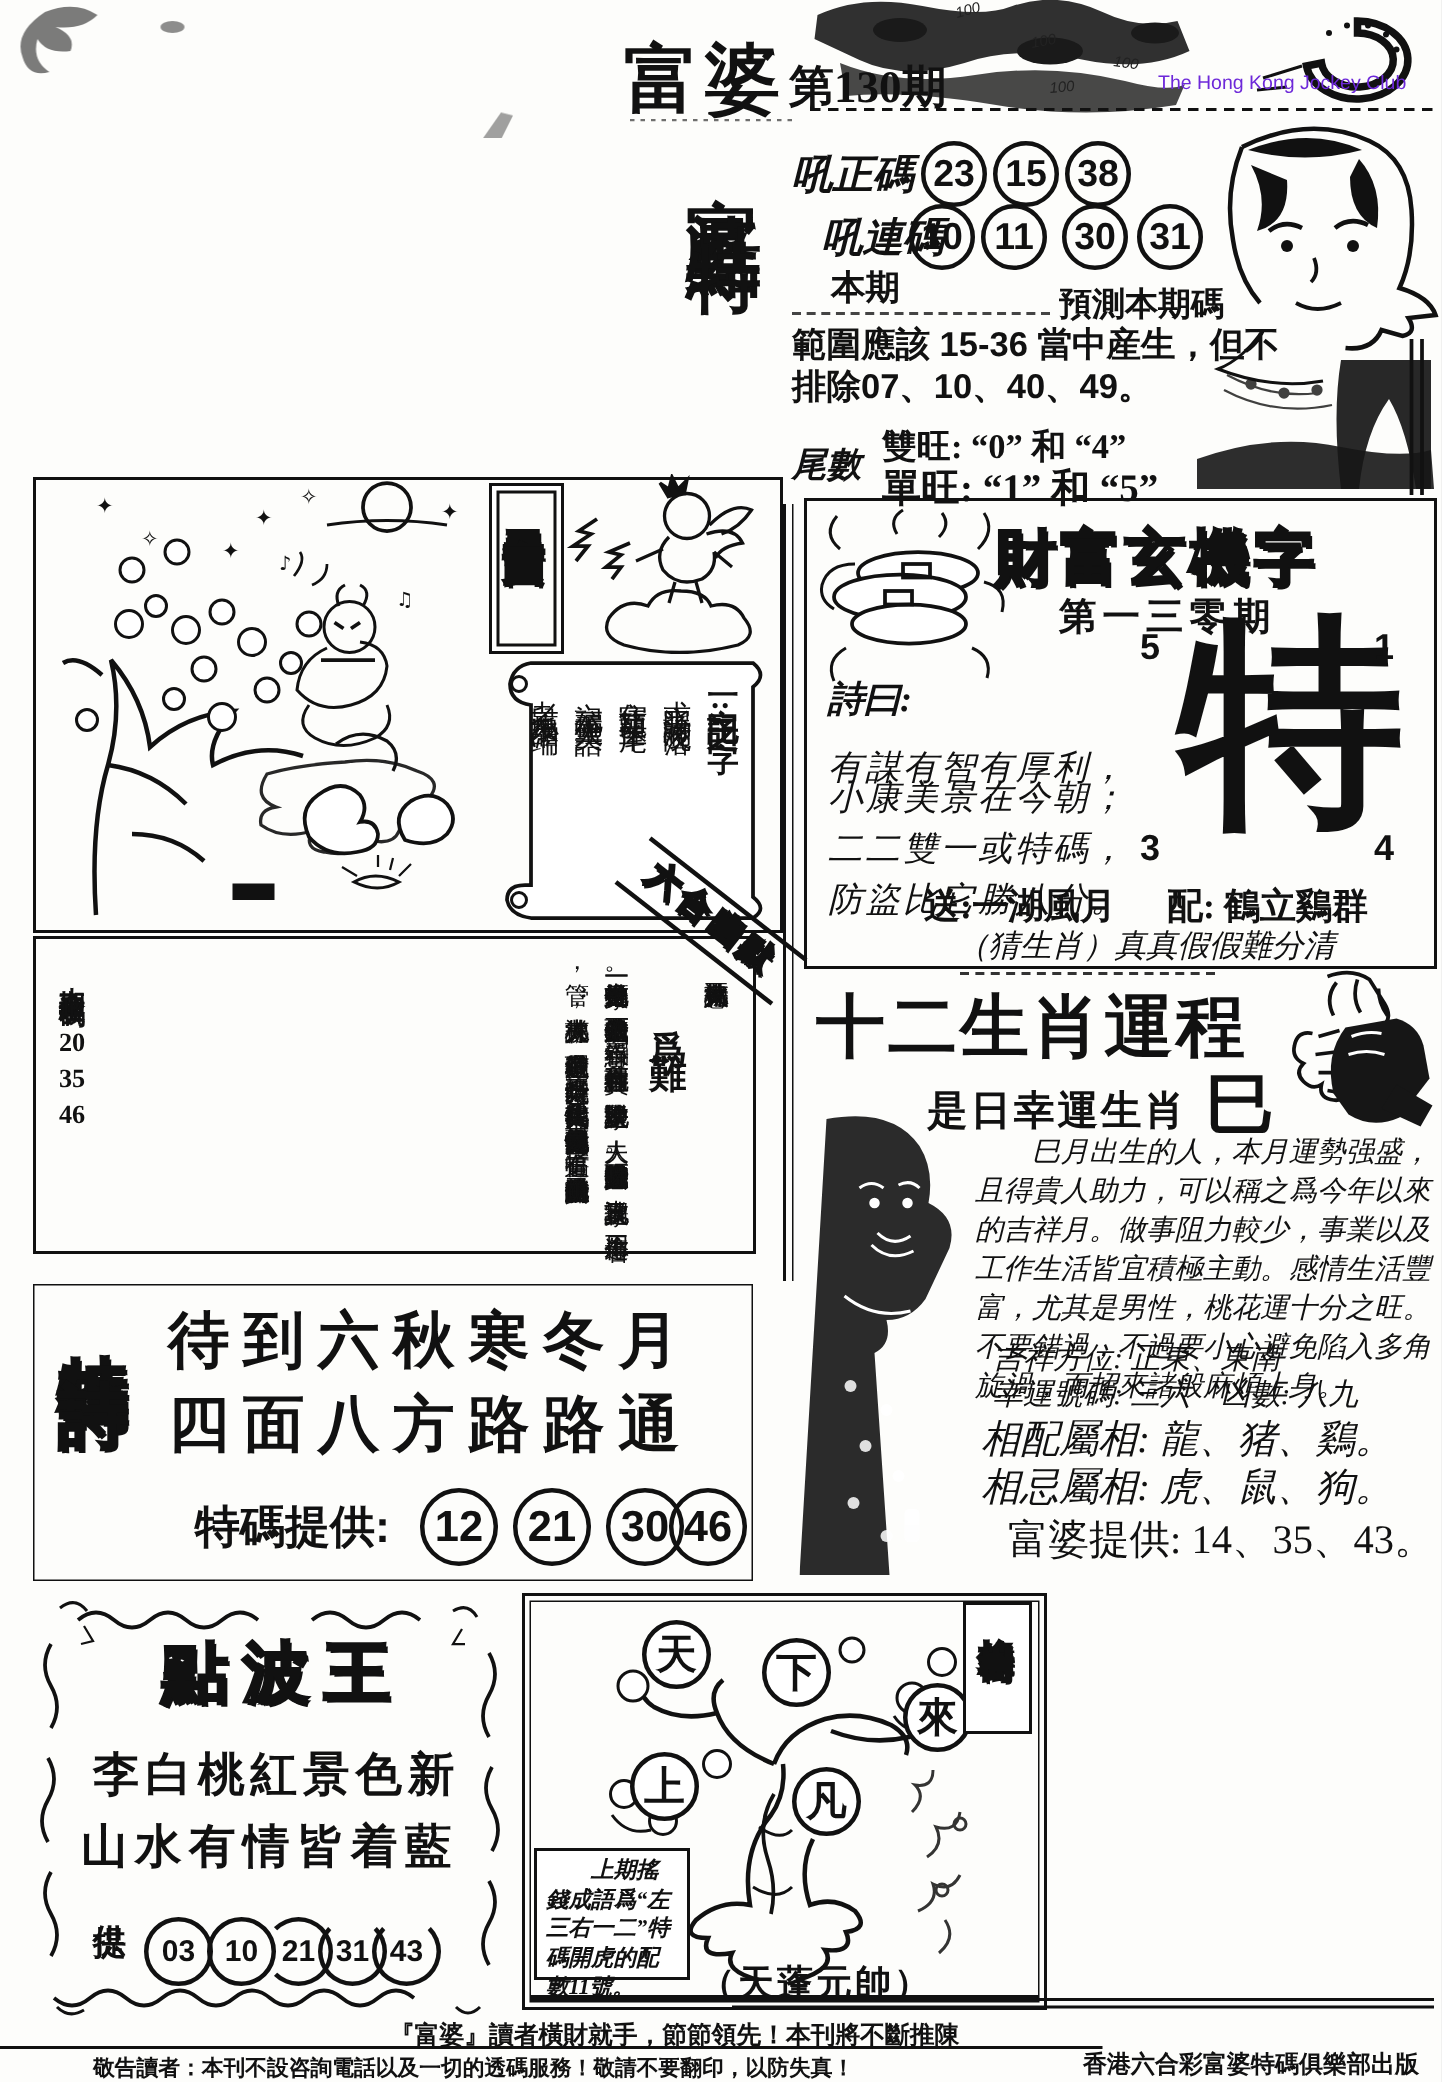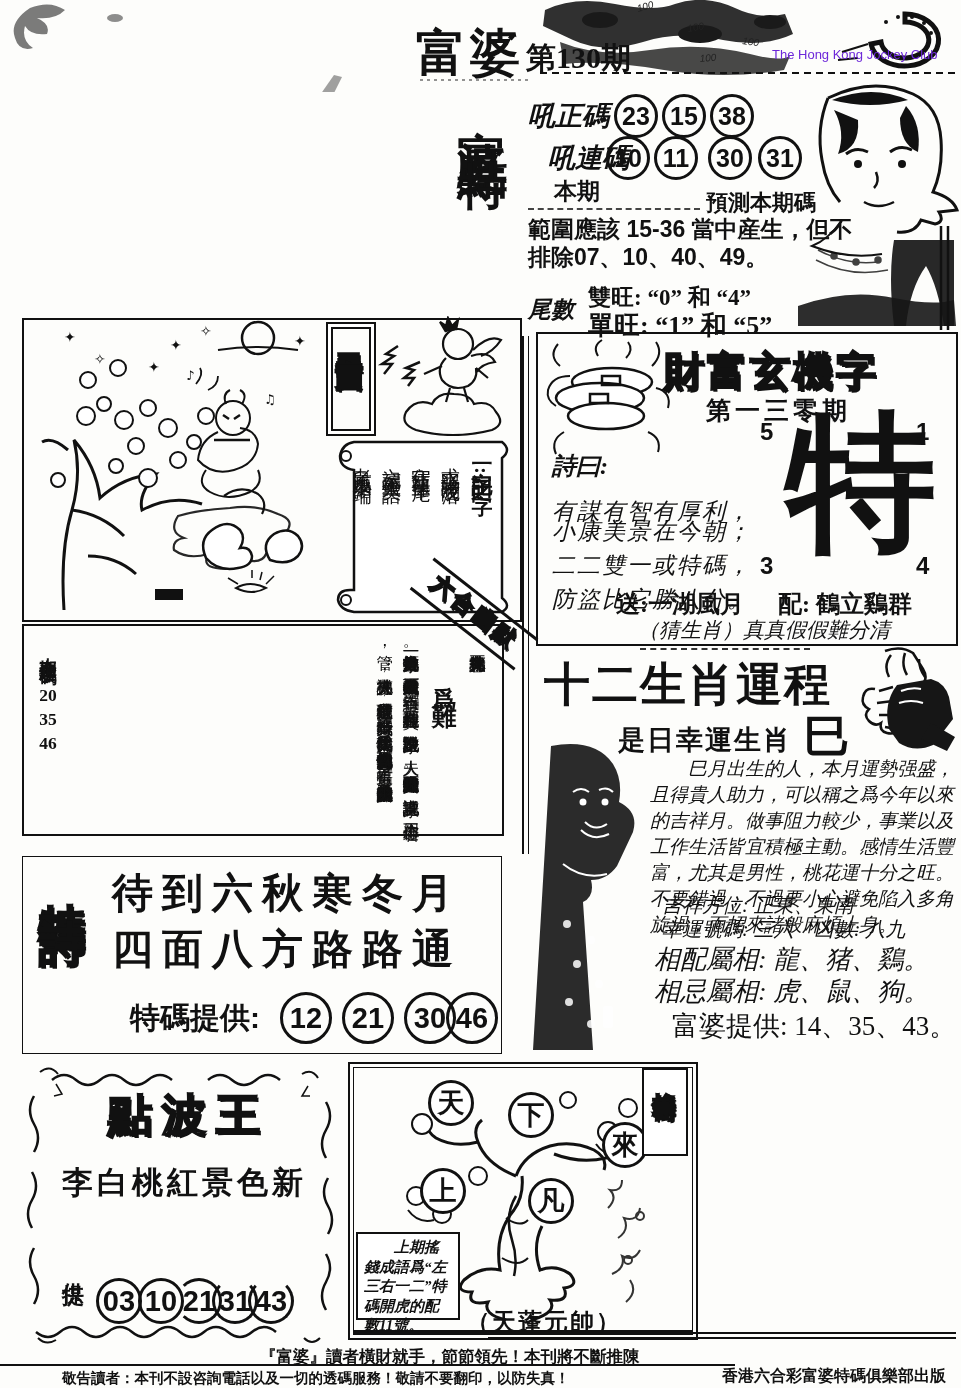--- a/index.html
+++ b/index.html
@@ -7,21 +7,21 @@
         font-family:"Liberation Serif",serif;color:#111;}
   .abs{position:absolute;}
   .vtext{writing-mode:vertical-rl;}
   .sans{font-family:"Liberation Sans",sans-serif;}
   .outline{color:#fff;-webkit-text-stroke:2px #111;text-shadow:2px 2px 0 #111;}
   .heavy{font-weight:900;}
   .num-circle{display:inline-block;border:3px solid #111;border-radius:50%;
               text-align:center;font-weight:700;font-family:"Liberation Sans",sans-serif;}
   .c38{width:38px;height:38px;line-height:38px;font-size:25px;}
   .c46{width:46px;height:46px;line-height:46px;font-size:29px;}
-  .c40{width:40px;height:40px;line-height:40px;font-size:29px;}
+  .c40{width:40px;height:40px;line-height:40px;font-size:20px;}
   .tree-circle{position:absolute;border:3px solid #111;border-radius:50%;background:#fff;
                width:40px;height:40px;line-height:40px;text-align:center;
                font-size:27px;font-weight:700;}
   .corner-num{position:absolute;font-family:"Liberation Sans",sans-serif;
               font-weight:700;font-size:24px;}
   .tcu{text-combine-upright:all;}
   .box{border:2px solid #111;}
   .dashline{border-top:2px dashed #444;}
   svg{display:block;}
 </style>
@@ -331,20 +331,21 @@
       <path d="M30,18 q12,-10 24,0 q12,10 24,0 q12,-10 24,0 q12,10 24,0 q12,-10 24,0 M186,18 q12,-10 24,0 q12,10 24,0 q12,-10 24,0"></path>
       <path d="M14,270 q12,10 24,0 q12,-10 24,0 q12,10 24,0 q12,-10 24,0 q12,10 24,0 q12,-10 24,0 q12,10 24,0 q12,-10 24,0 q12,10 24,0 q12,-10 24,0"></path>
       <path d="M12,34 q-8,14 0,28 q8,14 0,28 M10,110 q8,14 0,28 q-8,14 0,28 M12,186 q-8,14 0,28 q8,14 0,28"></path>
       <path d="M304,40 q8,14 0,28 q-8,14 0,28 M306,116 q-8,14 0,28 q8,14 0,28 M304,192 q8,14 0,28 q-8,14 0,28"></path>
       <path d="M18,10 q10,-8 18,2 M280,12 q10,-6 16,4 M16,276 q8,8 18,2 M282,276 q8,8 16,0" stroke-width="2"></path>
       <path d="M34,22 l6,10 -8,2 M286,24 l-6,10 8,0" stroke-width="1.5"></path>
     </g>
   </svg>
   <div class="abs outline heavy" style="left:108px;top:1086px;font-size:44px;letter-spacing:10px;font-family:'Liberation Sans',sans-serif;">點波王</div>
   <div class="abs sans heavy" style="left:62px;top:1162px;font-size:31px;letter-spacing:4px;">李白桃紅景色新</div>
+  <div class="abs sans heavy" style="left:54px;top:1210px;font-size:31px;letter-spacing:5px;">山水有情皆着藍</div>
   <div class="abs vtext heavy" style="left:58px;top:1266px;font-size:22px;height:56px;">提供</div>
   <span class="abs num-circle c40" style="left:96px;top:1278px;">03</span>
   <span class="abs num-circle c40" style="left:138px;top:1278px;">10</span>
   <span class="abs num-circle c40" style="left:176px;top:1278px;border-left-color:transparent;">21</span>
   <span class="abs num-circle c40" style="left:212px;top:1278px;border-top-color:transparent;">31</span>
   <span class="abs num-circle c40" style="left:248px;top:1278px;border-top-color:transparent;">43</span>
 
   <div class="abs" style="left:348px;top:1062px;width:346px;height:274px;border:2px solid #111;">
     <div style="position:absolute;left:3px;top:3px;right:3px;bottom:3px;border:1px solid #111;border-bottom:5px solid #111;"></div>
   </div>

